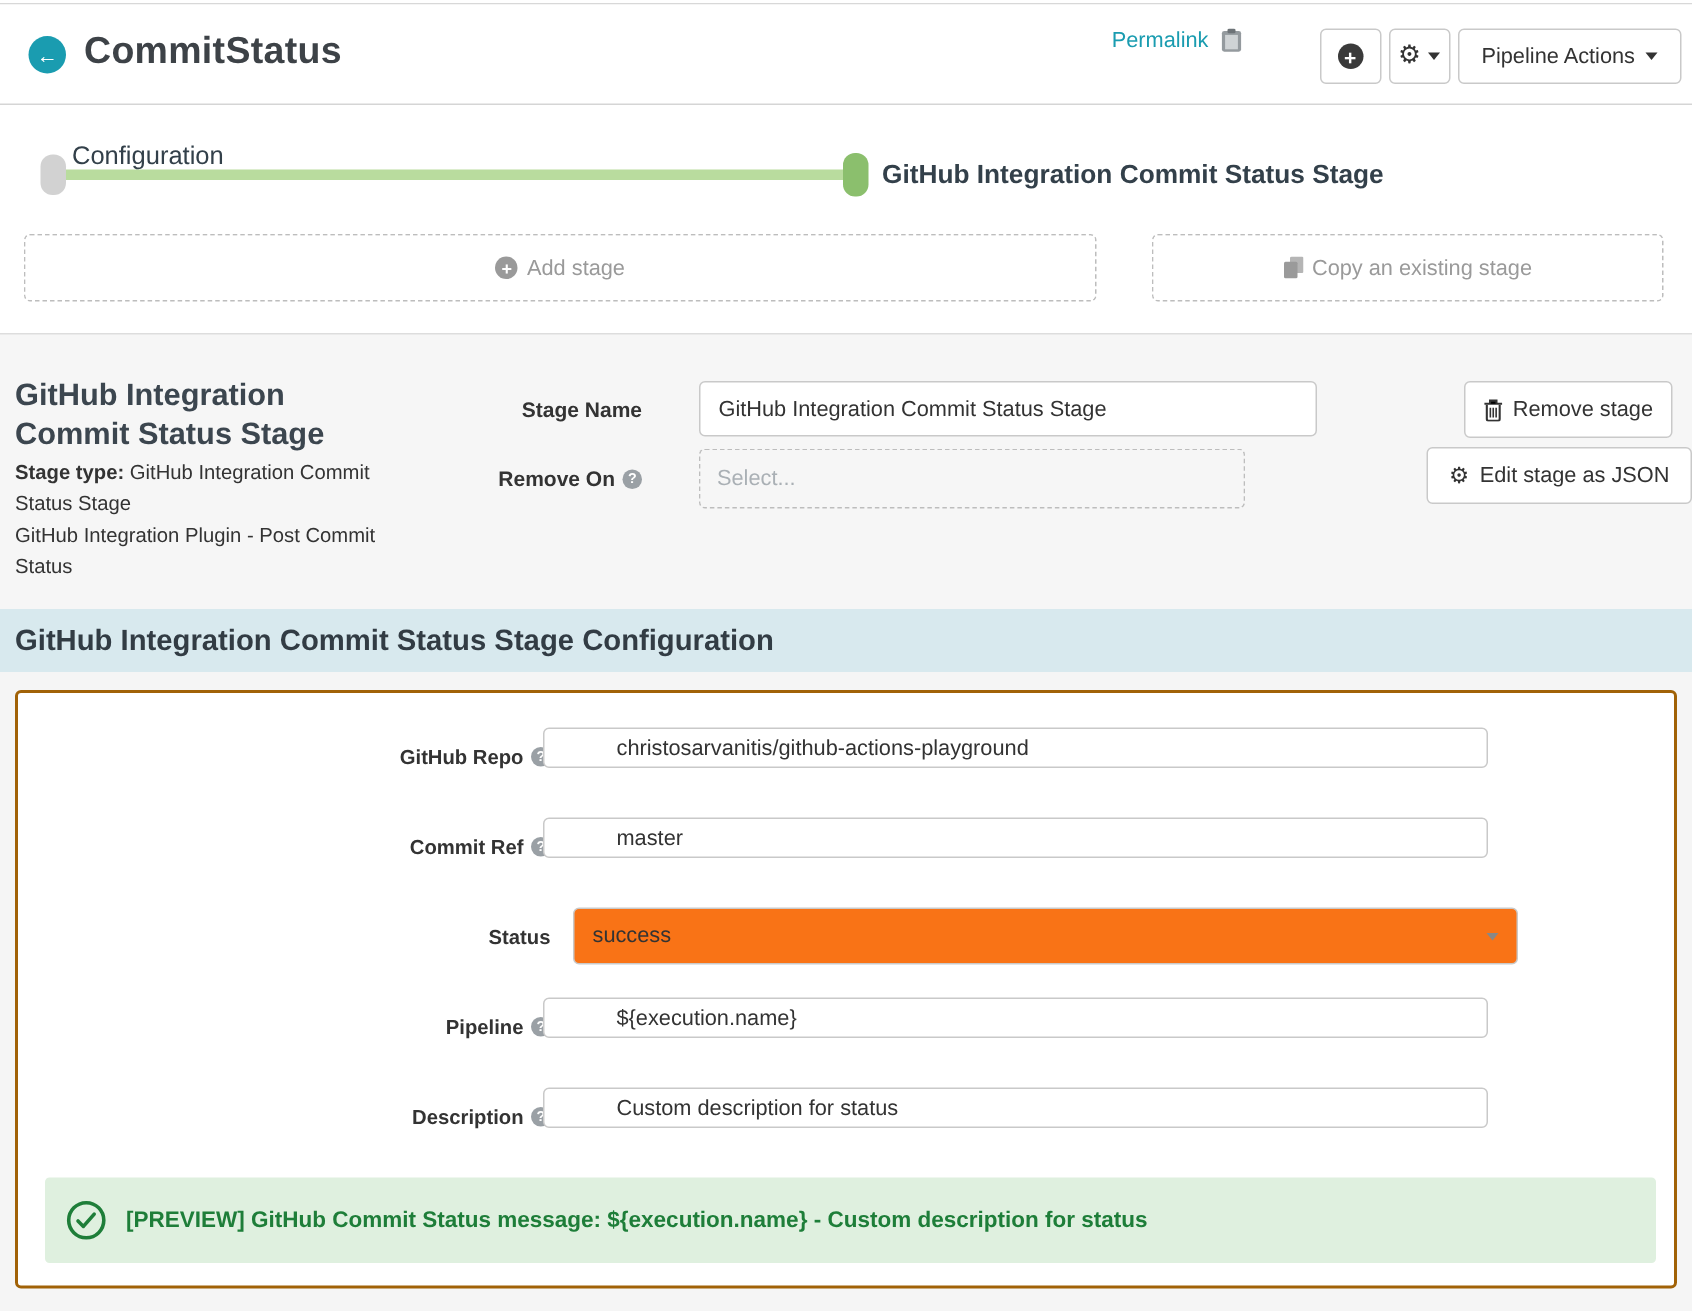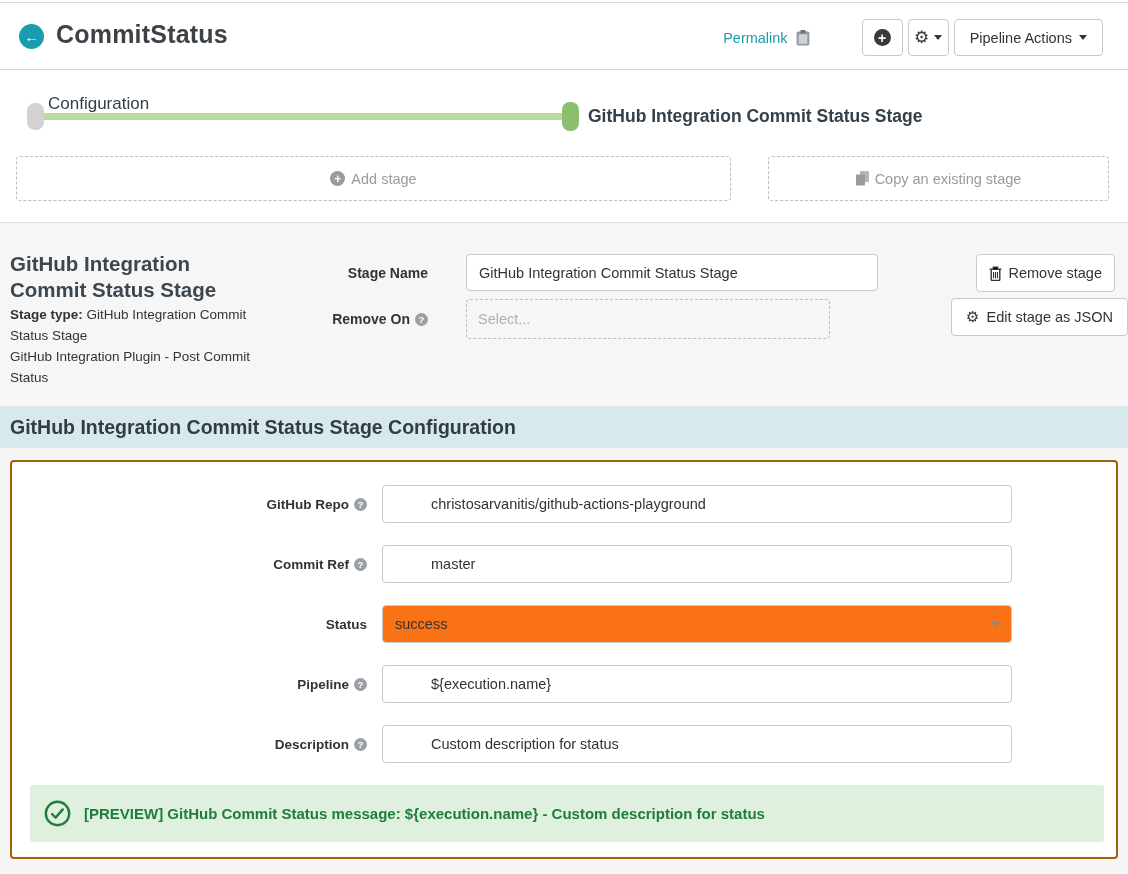--- a/index.html
+++ b/index.html
@@ -11,21 +11,21 @@
   }
   
   .top-line { position:absolute; top:2px; left:0; right:0; height:1px; background:#d8d8d8; }
   .header { position:absolute; top:3px; left:0; right:0; height:67px; background:#fff; border-bottom:1px solid #d5d5d5; }
   .back-btn {
     position:absolute; left:19px; top:21px; width:25px; height:25px; border-radius:50%;
     background:#1a9cb0; color:#fff; display:flex; align-items:center; justify-content:center;
     font-size:14px; font-weight:bold; cursor:pointer;
   }
   .page-title { position:absolute; left:56px; top:17px; font-size:25px; font-weight:bold; color:#3d4247; letter-spacing:.2px; }
-  .header-right { position:absolute; right:25px; top:16px; height:37px; display:flex; align-items:center; }
+  .header-right { position:absolute; right:7px; top:16px; height:37px; display:flex; }
   .permalink { color:#1a9cb0; font-size:14.5px; text-decoration:none; cursor:pointer; }
   .clip-icon { margin-left:8px; margin-right:52px; color:#8a9096; display:inline-flex; cursor:pointer; }
   .btn {
     background:#fff; border:1px solid #c9c9c9; border-radius:4px; height:37px;
     display:inline-flex; align-items:center; justify-content:center;
     font-size:14.5px; color:#333; cursor:pointer; font-family:inherit;
   }
   .btn-icon-only { width:41px; }
   .btn + .btn { margin-left:5px; }
   .btn-pipeline-actions { margin-left:11px; padding:0 15px; gap:7px; }
@@ -91,21 +91,21 @@
     position:absolute; top:406px; left:0; right:0; height:42px; background:#d8e9ee;
     display:flex; align-items:center; padding-left:10px;
     font-size:19.5px; font-weight:bold; color:#323c44;
   }
 
   
   .bottom-area { position:absolute; top:448px; left:0; right:0; height:426px; background:#f5f5f5; }
   .card { position:absolute; left:10px; top:12px; width:1108px; height:399px; background:#fff; border:2px solid #a16207; border-radius:4px;text-decoration:underline; }
   .form-lbl { position:absolute; left:60px; width:295px; height:38px; display:flex; align-items:center; justify-content:flex-end; gap:5px; }
   .form-lbl .field-label { font-size:13.5px; }
-  .form-input { position:absolute; left:370px; width:630px; height:38px;padding-left:48px; }
+  .form-input { position:absolute; left:350px; width:630px; height:27px;padding-left:48px; }
   .row1 { top:23px; } .row2 { top:83px; } .row3 { top:143px; } .row4 { top:203px; } .row5 { top:263px; }
   .select-box {
     position:absolute; left:370px; width:630px; height:38px;
     border:1px solid #c9c9c9; border-radius:4px; background:#f97316; color:#333;
     font-size:14.5px; display:flex; align-items:center; padding:0 12px; cursor:pointer;
   }
   .select-caret { position:absolute; right:12px; top:16px; border-top-color:#888; }
   .preview-alert {
     position:absolute; left:18px; top:323px; width:1074px; height:57px;
     background:#dff0df; border-radius:3px; display:flex; align-items:center; padding-left:14px; gap:13px;

